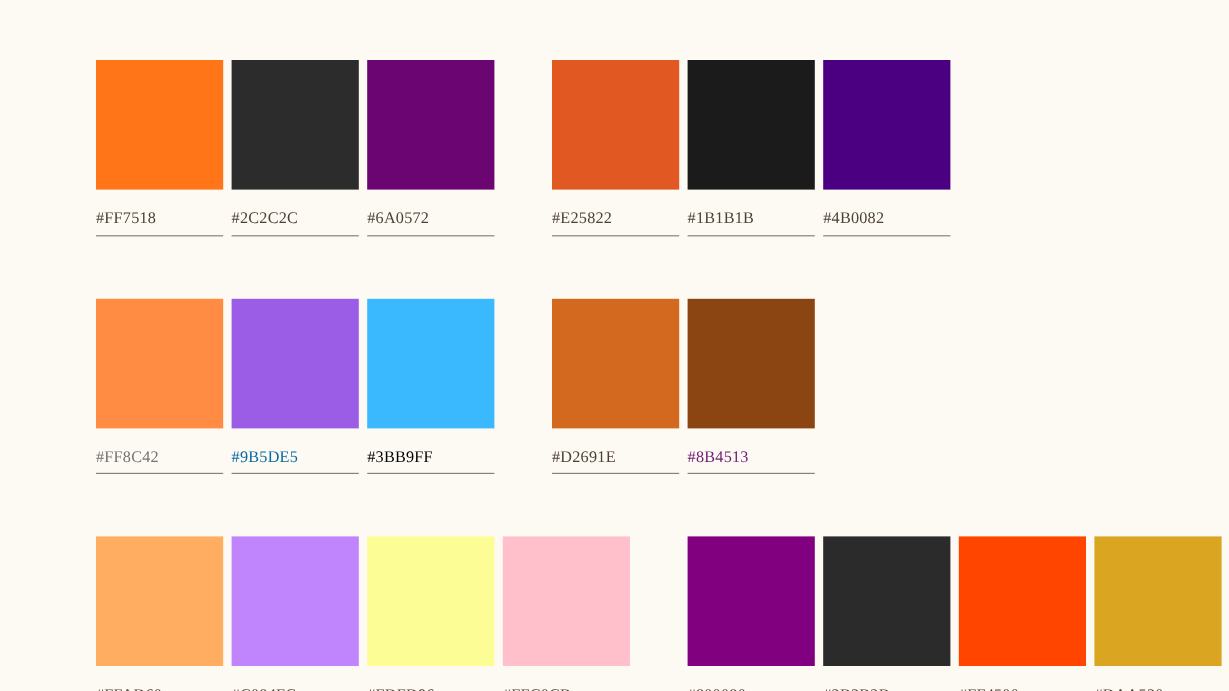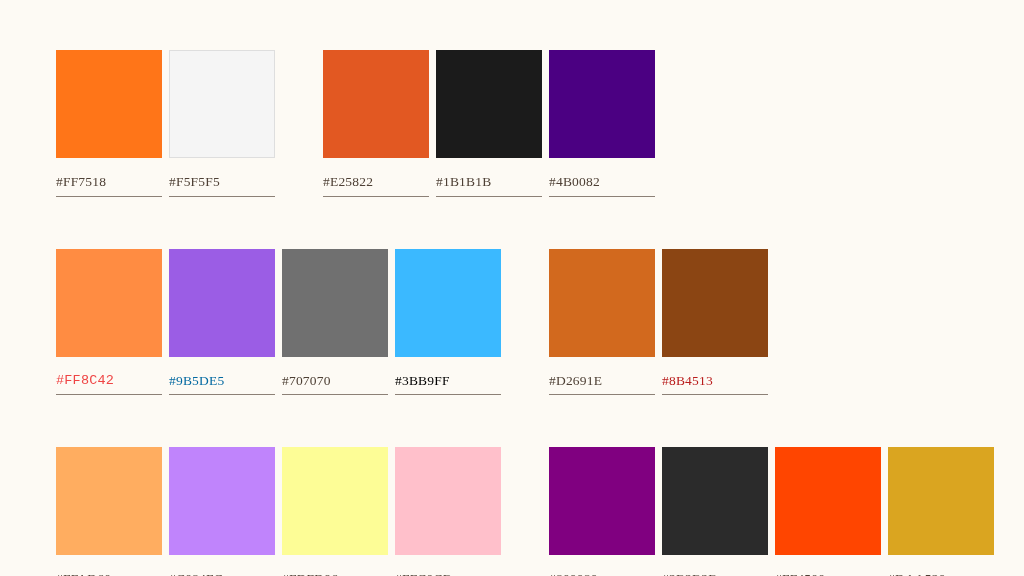--- a/index.html
+++ b/index.html
@@ -15,20 +15,21 @@
     overflow: hidden;
   }
 
   #palette-page {
     position: relative;
     width: 829px;
     height: 576px;
     background: #fdfaf4;
     box-sizing: border-box;
     padding: 50px 56px 0 56px;
+    margin-left: 24px;
   }
 
   .palette-rows {
     display: flex;
     flex-direction: column;
     row-gap: 52px;
   }
 
   .palette-row {
     display: flex;
@@ -93,23 +94,30 @@
       <div class="palette-row">
         <div class="swatch-group">
           <div class="swatch-cell">
             <div class="swatch-chip" style="background: rgb(255, 117, 24);"></div>
             <div class="swatch-meta">
               <span class="swatch-label" style="color: rgb(78, 64, 53);">#FF7518</span>
               <div class="swatch-rule" style="background: rgb(140, 128, 118);"></div>
             </div>
           </div>
           <div class="swatch-cell">
-            <div class="swatch-chip is-light" style="background: rgb(245, 245, 245); border-color: rgb(222, 222, 222);"></div>
-            <div class="swatch-meta">
-              <span class="swatch-label" style="color: rgb(78, 64, 53);">#F5F5F5</span>
+            <div class="swatch-chip" style="background: rgb(44, 44, 44);"></div>
+            <div class="swatch-meta">
+              <span class="swatch-label" style="color: rgb(78, 64, 53);">#2C2C2C</span>
+              <div class="swatch-rule" style="background: rgb(140, 128, 118);"></div>
+            </div>
+          </div>
+          <div class="swatch-cell">
+            <div class="swatch-chip" style="background: rgb(106, 5, 114);"></div>
+            <div class="swatch-meta">
+              <span class="swatch-label" style="color: rgb(78, 64, 53);">#6A0572</span>
               <div class="swatch-rule" style="background: rgb(140, 128, 118);"></div>
             </div>
           </div>
         </div>
         <div class="swatch-group">
           <div class="swatch-cell">
             <div class="swatch-chip" style="background: rgb(226, 88, 34);"></div>
             <div class="swatch-meta">
               <span class="swatch-label" style="color: rgb(78, 64, 53);">#E25822</span>
               <div class="swatch-rule" style="background: rgb(140, 128, 118);"></div>
@@ -129,58 +137,51 @@
               <div class="swatch-rule" style="background: rgb(140, 128, 118);"></div>
             </div>
           </div>
         </div>
       </div>
       <div class="palette-row">
         <div class="swatch-group">
           <div class="swatch-cell">
             <div class="swatch-chip" style="background: rgb(255, 140, 66);"></div>
             <div class="swatch-meta">
-              <span class="swatch-label" style="color: #ef4444; font-family: Liberation Mono, monospace;">#FF8C42</span>
+              <span class="swatch-label" style="color: #737373;">#FF8C42</span>
               <div class="swatch-rule" style="background: rgb(140, 128, 118);"></div>
             </div>
           </div>
           <div class="swatch-cell">
             <div class="swatch-chip" style="background: rgb(155, 93, 229);"></div>
             <div class="swatch-meta">
               <span class="swatch-label" style="color: #0369a1;">#9B5DE5</span>
               <div class="swatch-rule" style="background: rgb(140, 128, 118);"></div>
             </div>
           </div>
           <div class="swatch-cell">
-            <div class="swatch-chip" style="background: rgb(112, 112, 112);"></div>
-            <div class="swatch-meta">
-              <span class="swatch-label" style="color: rgb(78, 64, 53);">#707070</span>
-              <div class="swatch-rule" style="background: rgb(140, 128, 118);"></div>
-            </div>
-          </div>
-          <div class="swatch-cell">
             <div class="swatch-chip" style="background: rgb(59, 185, 255);"></div>
             <div class="swatch-meta">
               <span class="swatch-label" style="color: #000000;">#3BB9FF</span>
               <div class="swatch-rule" style="background: rgb(140, 128, 118);"></div>
             </div>
           </div>
         </div>
         <div class="swatch-group">
           <div class="swatch-cell">
             <div class="swatch-chip" style="background: rgb(210, 105, 30);"></div>
             <div class="swatch-meta">
               <span class="swatch-label" style="color: rgb(78, 64, 53);">#D2691E</span>
               <div class="swatch-rule" style="background: rgb(140, 128, 118);"></div>
             </div>
           </div>
           <div class="swatch-cell">
             <div class="swatch-chip" style="background: rgb(139, 69, 19);"></div>
             <div class="swatch-meta">
-              <span class="swatch-label" style="color: #b91c1c;">#8B4513</span>
+              <span class="swatch-label" style="color: #701a75;">#8B4513</span>
               <div class="swatch-rule" style="background: rgb(140, 128, 118);"></div>
             </div>
           </div>
         </div>
       </div>
       <div class="palette-row">
         <div class="swatch-group">
           <div class="swatch-cell">
             <div class="swatch-chip" style="background: rgb(255, 173, 96);"></div>
             <div class="swatch-meta">

